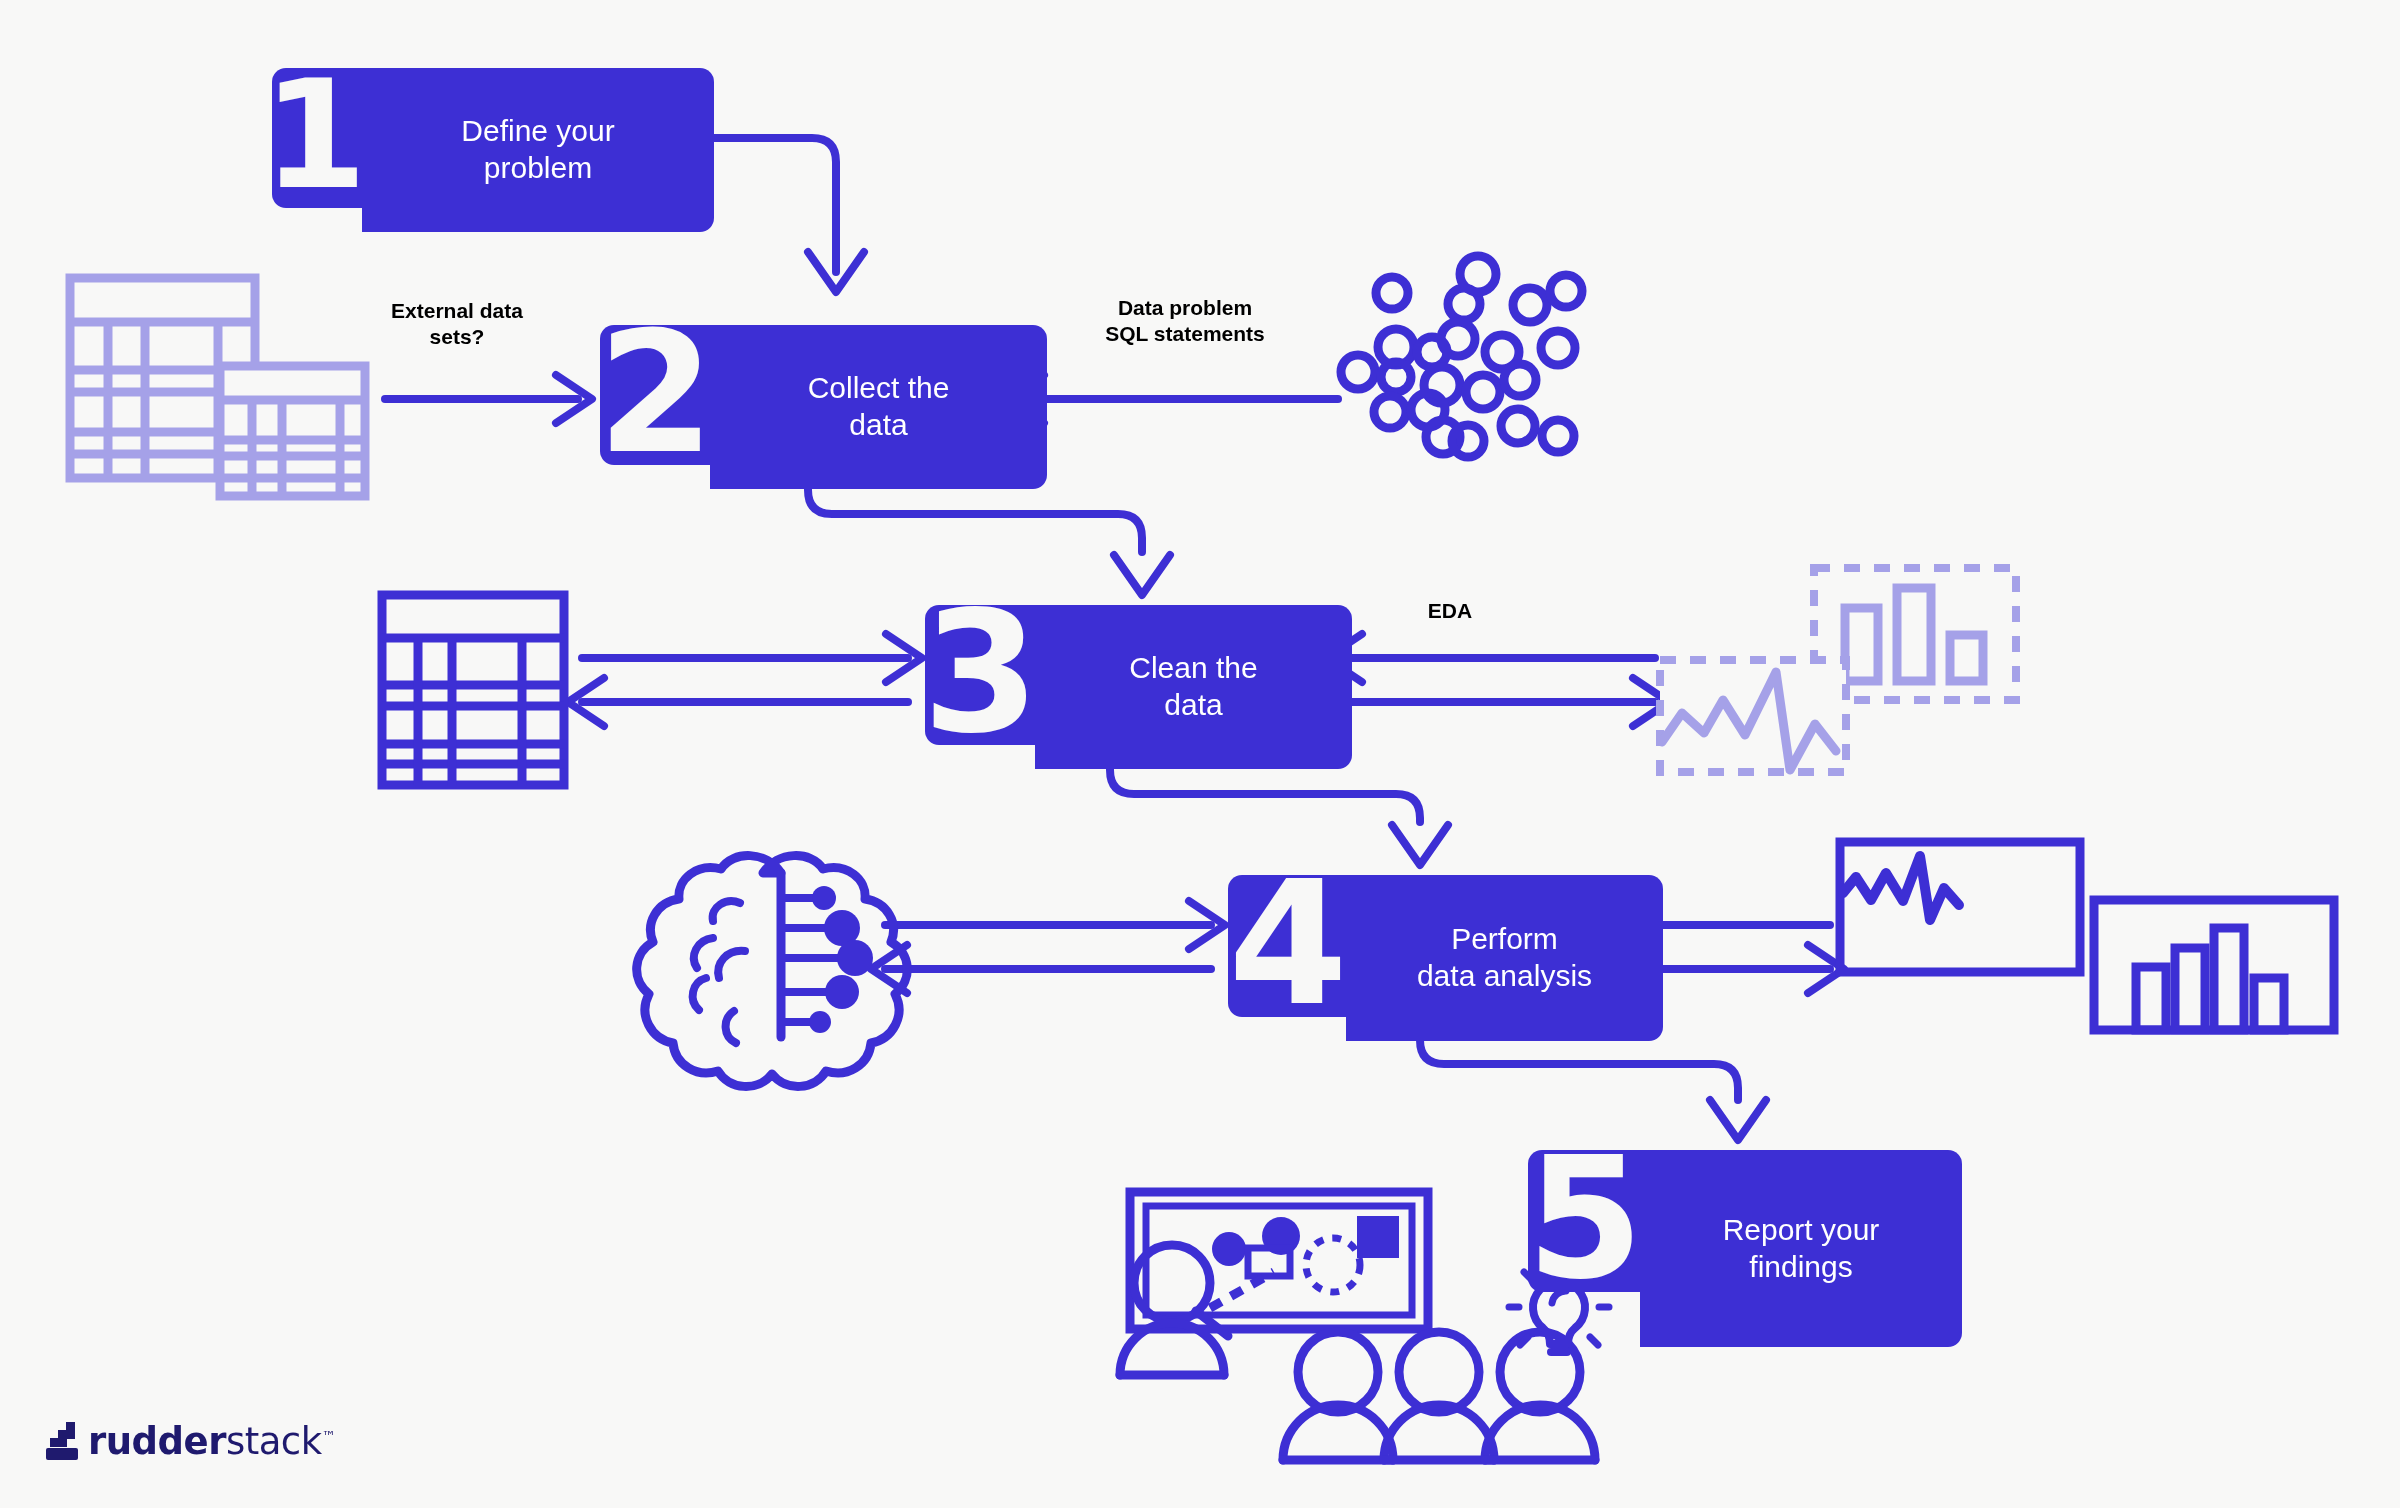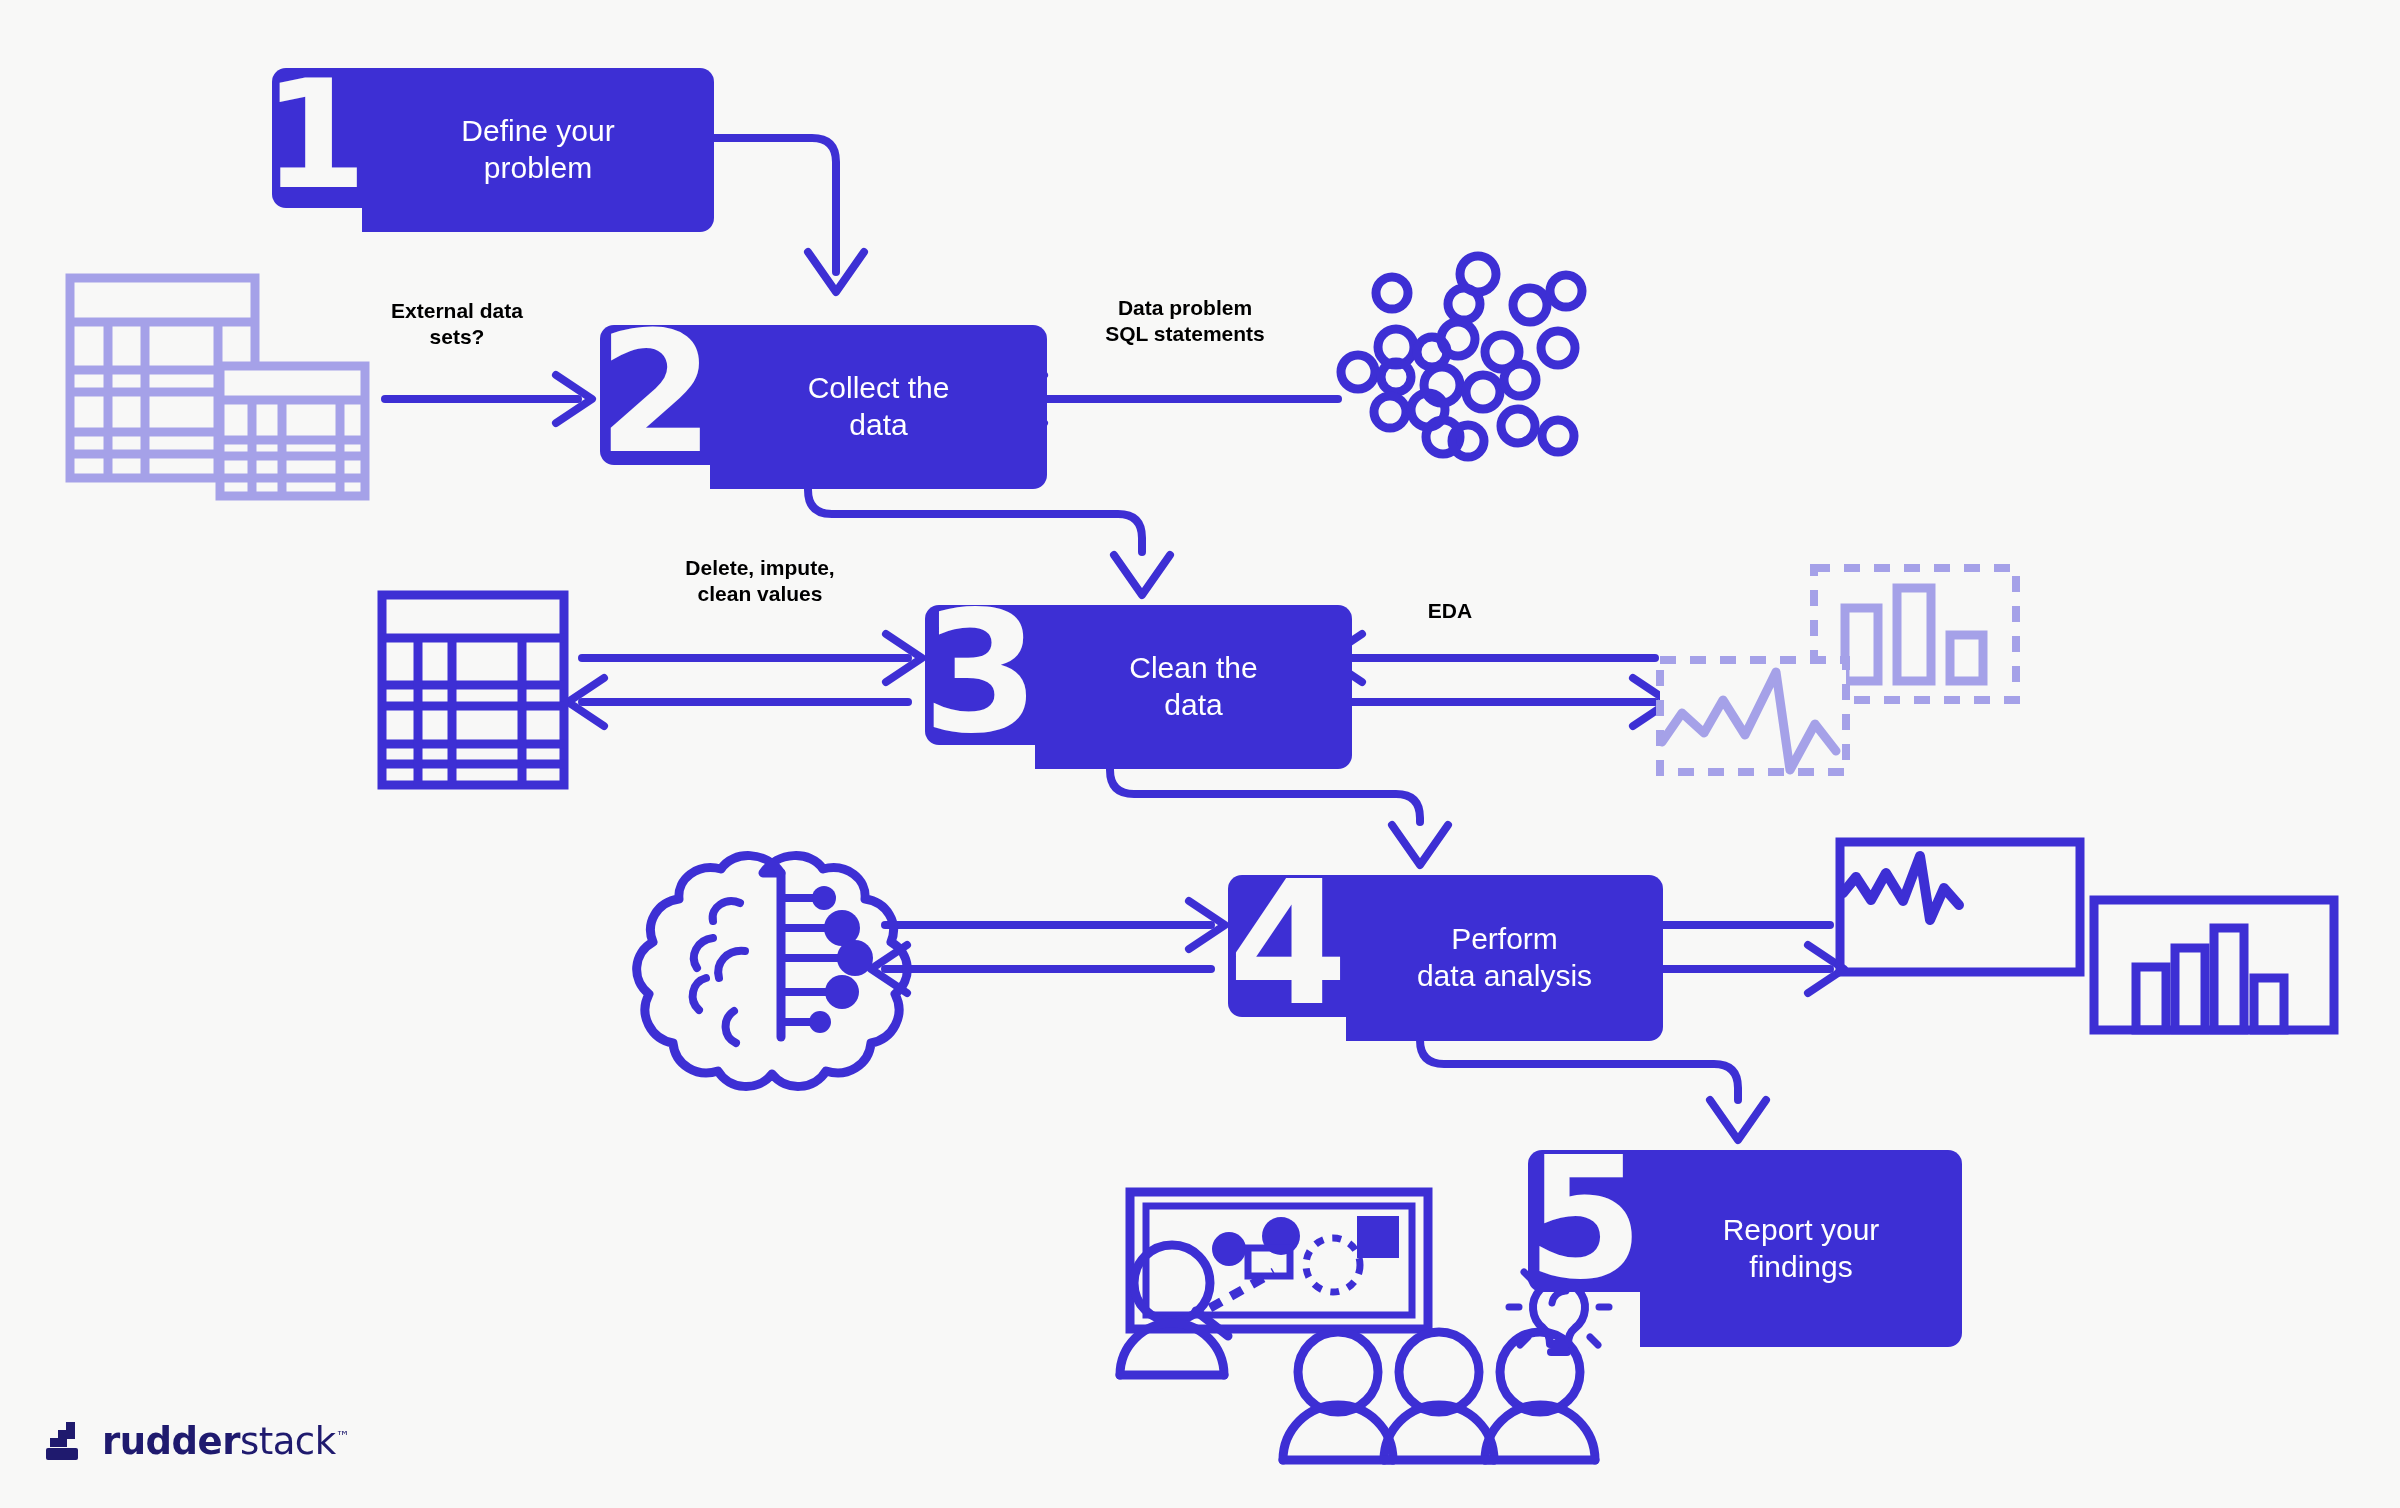--- a/index.html
+++ b/index.html
@@ -79,21 +79,21 @@
     text-align:center;
     white-space:pre-line;
     font-weight:700;
   }
   #lbl-external{left:322px;top:298px;width:270px;}
   #lbl-pipeline{left:1020px;top:295px;width:330px;}
   #lbl-clean{left:600px;top:555px;width:320px;}
   #lbl-eda{left:1380px;top:598px;width:140px;}
 
   
-  #logo{position:absolute;left:40px;top:1418px;display:flex;align-items:center;gap:16px;}
+  #logo{position:absolute;left:40px;top:1418px;display:flex;align-items:center;gap:2px;}
   #logo .wordmark{
     font-size:37px;color:#1F1A6E;letter-spacing:-.5px;
     font-family:"DejaVu Sans", sans-serif;
   }
   #logo .wordmark b{font-weight:700;}
   #logo .wordmark span.light{font-weight:400;}
   #logo .tm{font-size:14px;vertical-align:super;font-weight:400;}
 </style>
 </head>
 <body>
@@ -409,22 +409,20 @@
     <div class="body">
       <span class="label">Report your
 findings</span>
     </div>
   </div>
 
   <div class="edge-label" id="lbl-external">External data
 sets?</div>
   <div class="edge-label" id="lbl-pipeline">Data problem
 SQL statements</div>
-  <div class="edge-label" id="lbl-clean">Delete, impute,
-clean values</div>
   <div class="edge-label" id="lbl-eda">EDA</div>
 
   <div id="logo">
     <svg width="46" height="46" viewBox="0 0 46 46">
       <g fill="#1F1A6E">
         <rect x="26" y="4" width="9" height="9"></rect>
         <rect x="18" y="12" width="9" height="9"></rect>
         <rect x="26" y="12" width="9" height="9"></rect>
         <rect x="10" y="20" width="9" height="9"></rect>
         <rect x="18" y="20" width="9" height="9"></rect>

